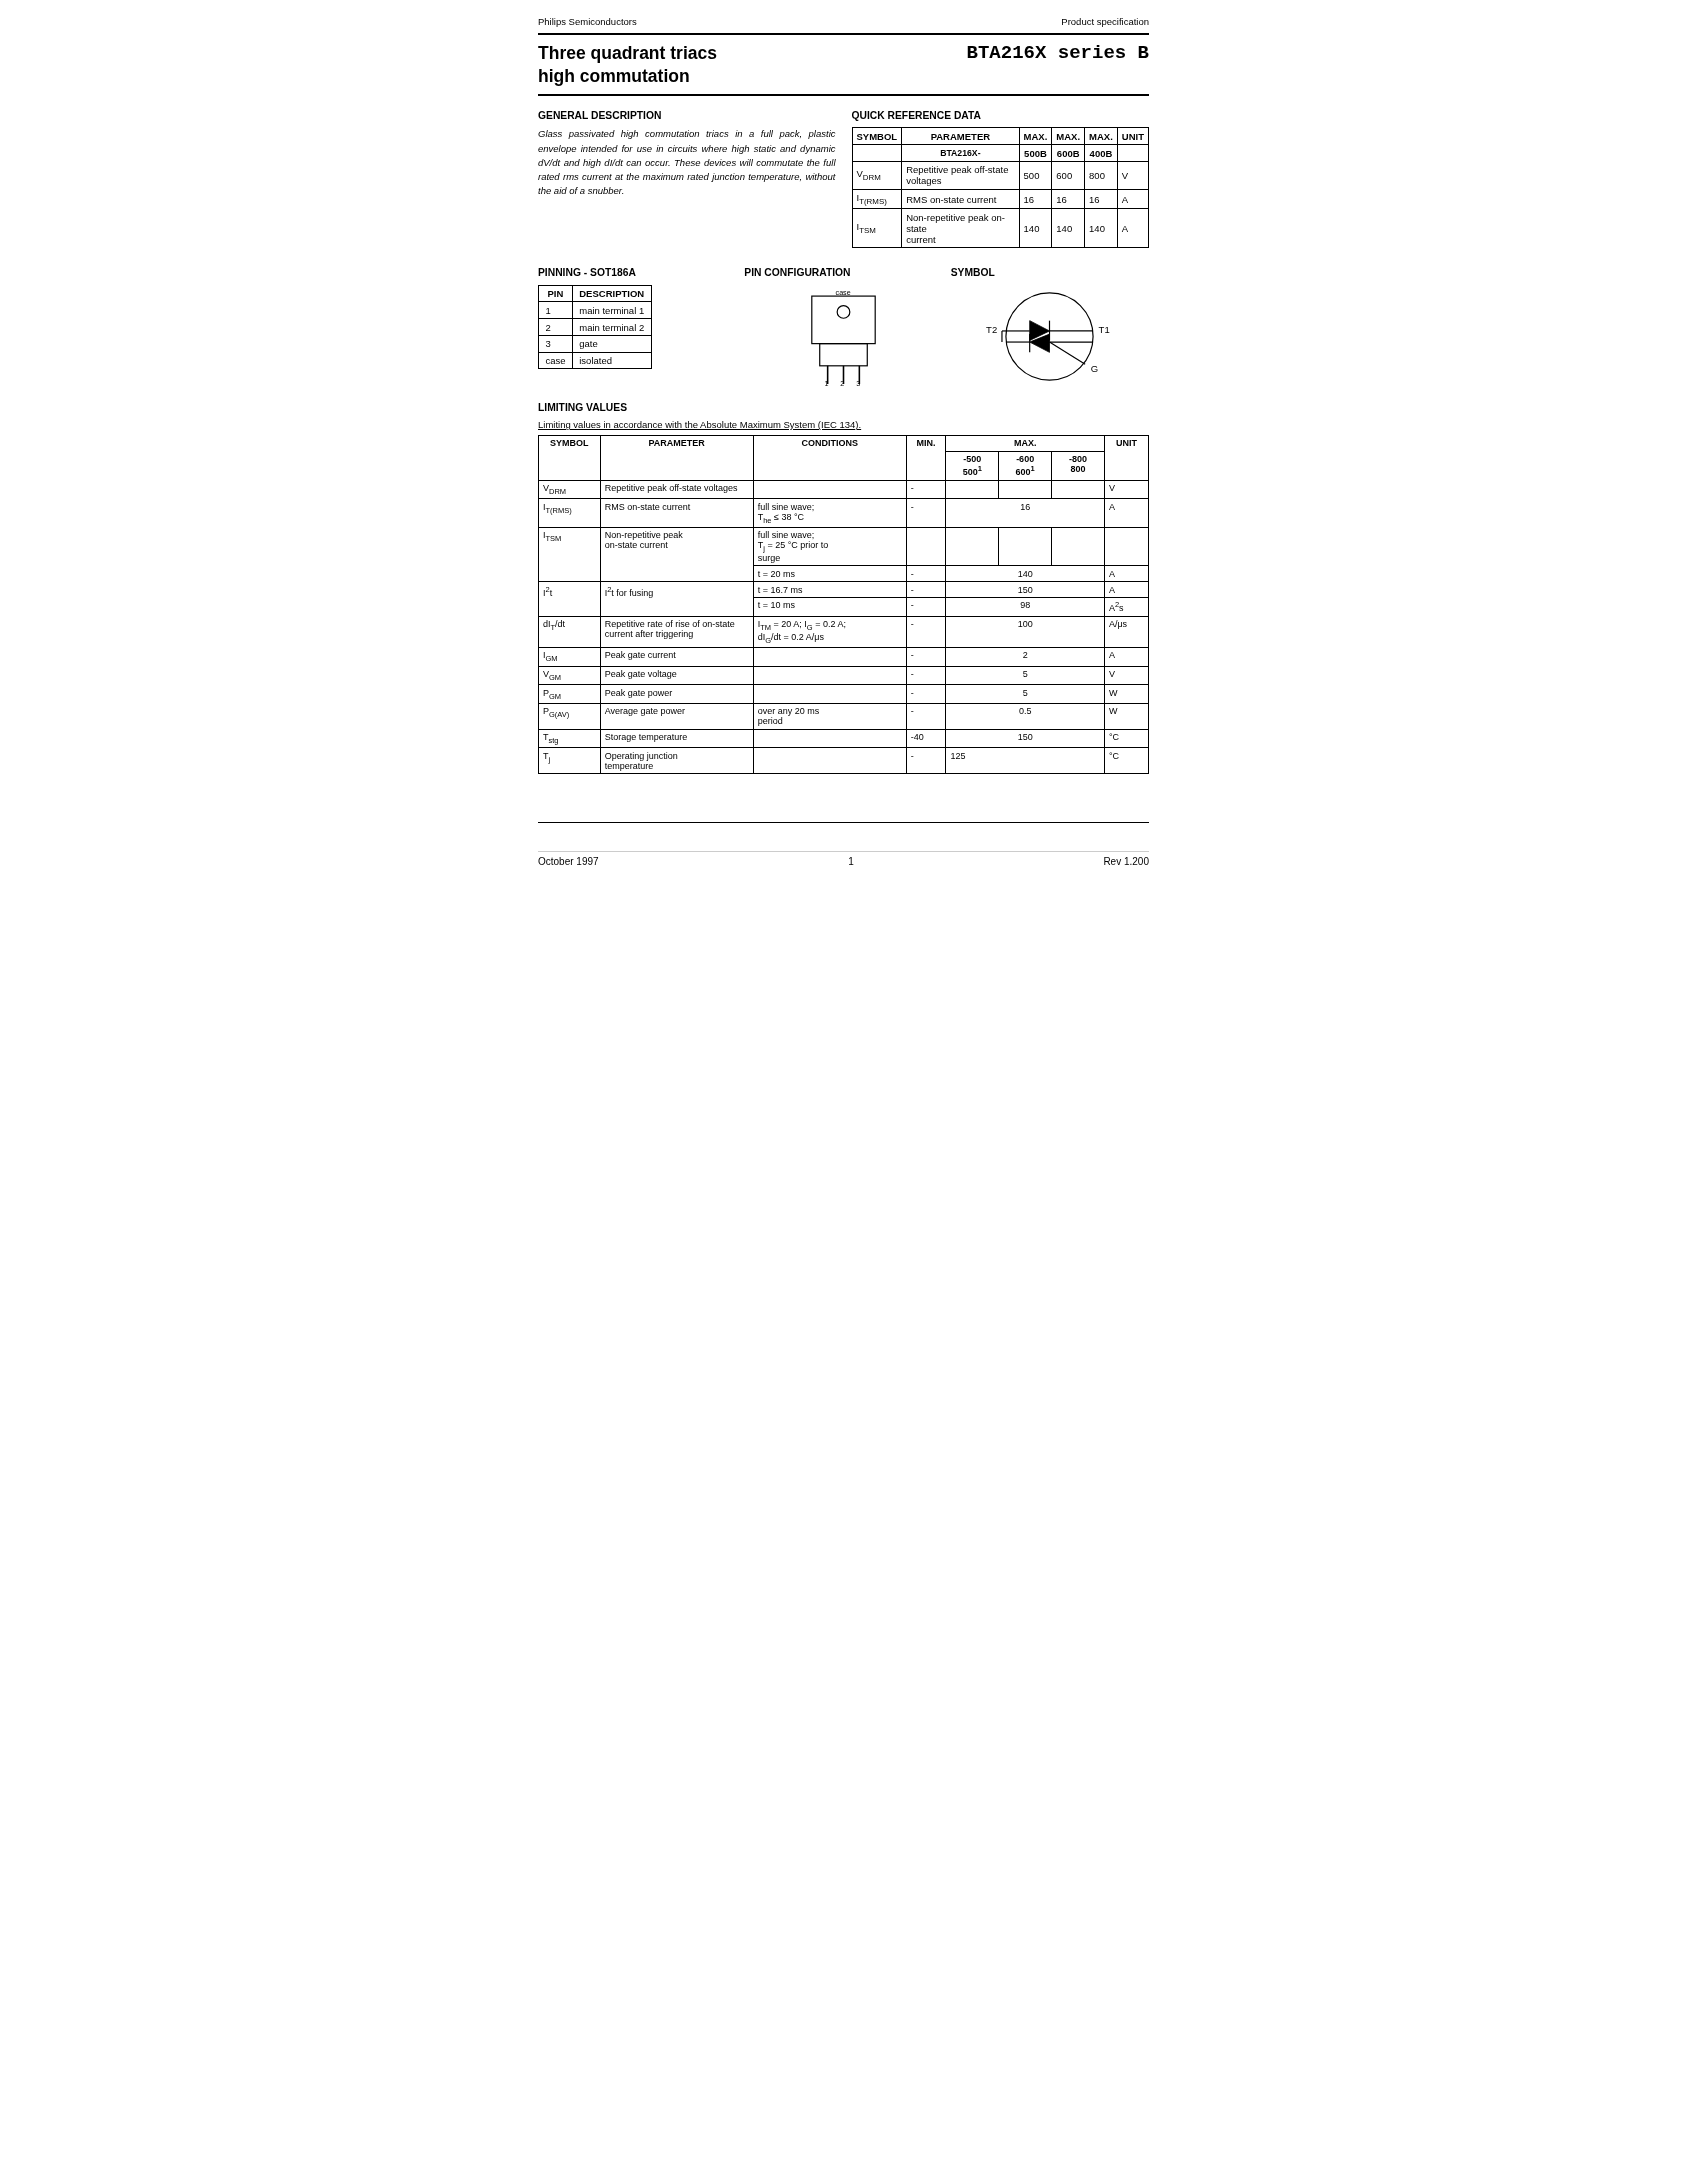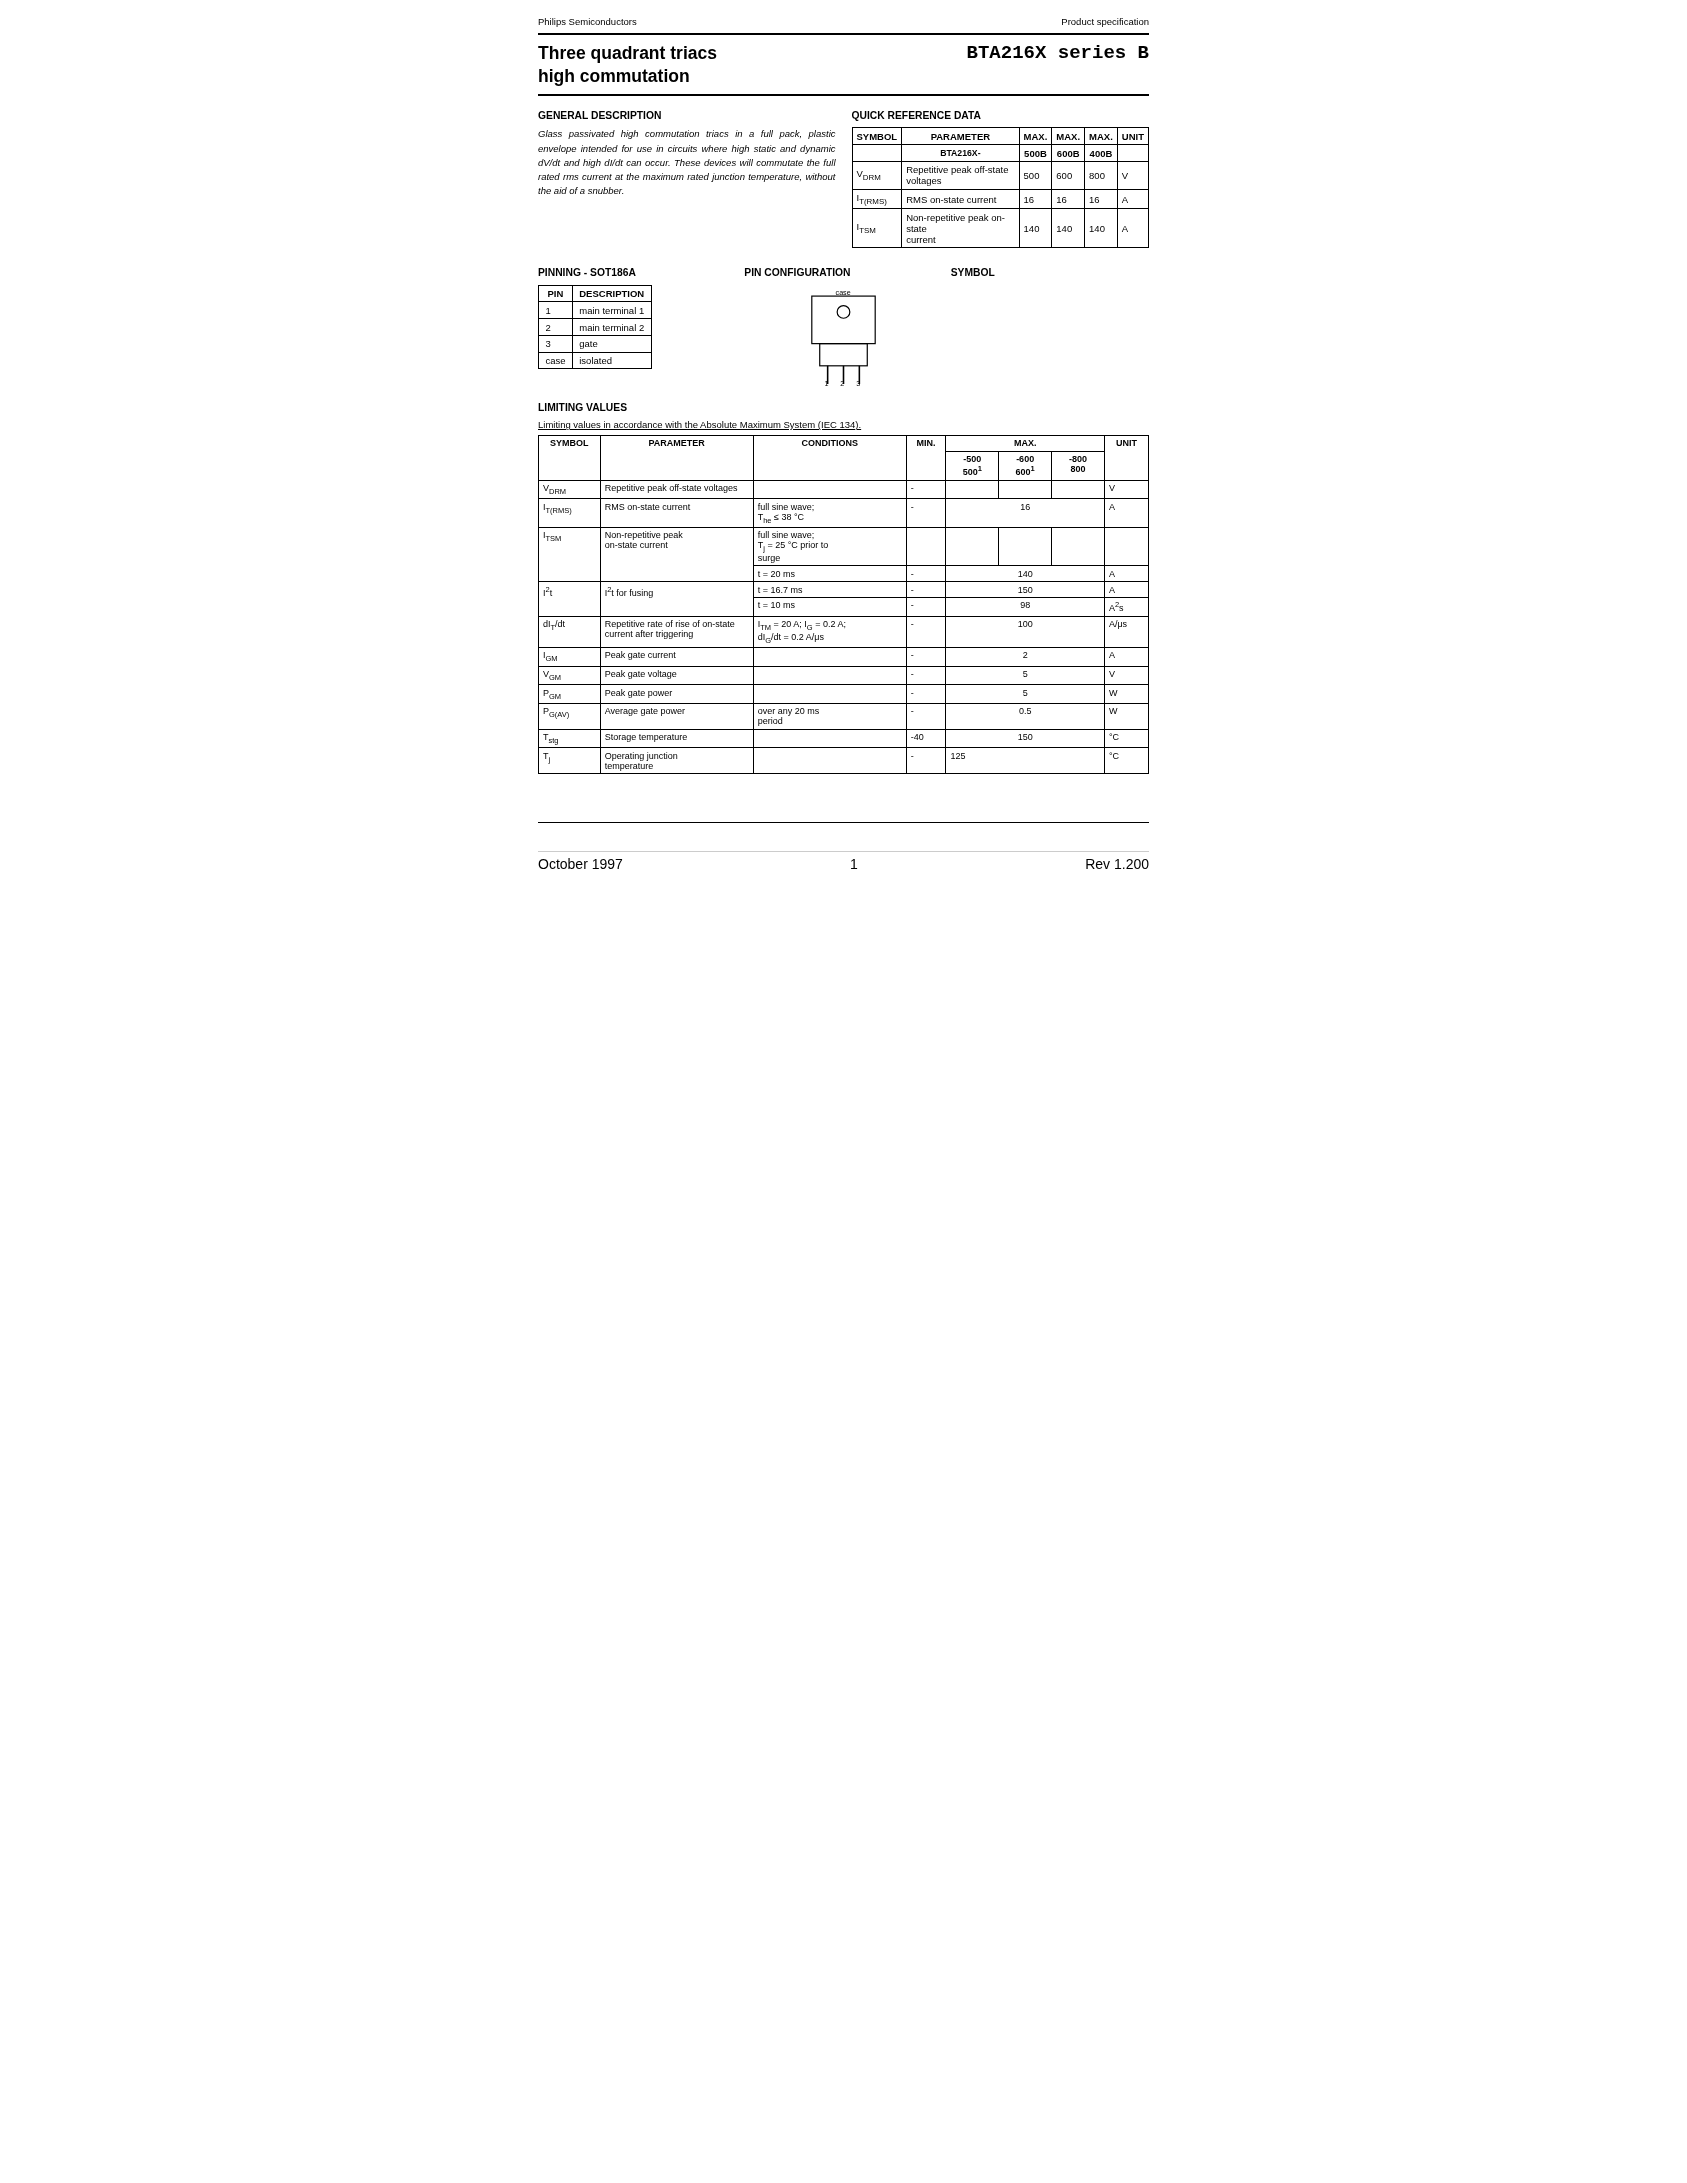--- a/index.html
+++ b/index.html
@@ -108,21 +108,21 @@
       padding-top: 4px;
     }
     .footer-note {
       font-size: 8.7px;
       margin-top: 3.2px;
       line-height: 1.5;
     }
     .page-footer {
       display: flex;
       justify-content: space-between;
-      font-size: 14px;
+      font-size: 10px;
       margin-top: 24px;
       border-top: 0.8px solid #ccc;
       padding-top: 4px;
       align-items: center;
     }
     
     .pin-config-drawing {
       display: flex;
       flex-direction: column;
       align-items: center;
@@ -268,20 +268,52 @@
 
         <text x="41" y="128" font-size="9" font-family="Arial">1</text>
         <text x="61" y="128" font-size="9" font-family="Arial">2</text>
         <text x="81" y="128" font-size="9" font-family="Arial">3</text>
       </svg>
     </div>
   </div>
 
   <div>
     <h3 class="section-title">SYMBOL</h3>
+    <div class="symbol-svg">
+      <svg width="143" height="103" viewBox="0 0 180 130" style="font-size:13px">
+
+        <circle cx="90" cy="65" r="55" fill="none" stroke="#000" stroke-width="1.5"></circle>
+
+        <text x="10" y="60" font-size="12" font-family="Arial">T2</text>
+
+        <text x="152" y="60" font-size="12" font-family="Arial">T1</text>
+
+        <text x="142" y="110" font-size="12" font-family="Arial">G</text>
+
+        <line x1="30" y1="58" x2="65" y2="58" stroke="#000" stroke-width="1.5"></line>
+
+        <polygon points="65,45 65,70 90,58" fill="#000" stroke="#000" stroke-width="1"></polygon>
+
+        <line x1="90" y1="45" x2="90" y2="70" stroke="#000" stroke-width="1.5"></line>
+
+        <line x1="90" y1="58" x2="145" y2="58" stroke="#000" stroke-width="1.5"></line>
+
+        <line x1="35" y1="72" x2="65" y2="72" stroke="#000" stroke-width="1.5"></line>
+
+        <polygon points="90,62 90,85 65,72" fill="#000" stroke="#000" stroke-width="1"></polygon>
+
+        <line x1="65" y1="62" x2="65" y2="85" stroke="#000" stroke-width="1.5"></line>
+        <line x1="90" y1="72" x2="145" y2="72" stroke="#000" stroke-width="1.5"></line>
+
+        <line x1="90" y1="72" x2="135" y2="100" stroke="#000" stroke-width="1.5"></line>
+
+        <line x1="30" y1="58" x2="30" y2="72" stroke="#000" stroke-width="1.5"></line>
+        <line x1="30" y1="65" x2="30" y2="65" stroke="#000" stroke-width="1.5"></line>
+      </svg>
+    </div>
   </div>
 </div>
 
 <div>
   <h3 class="section-title">LIMITING VALUES</h3>
   <p style="font-size:9.5px; margin-bottom:4.8px;text-decoration:underline;">Limiting values in accordance with the Absolute Maximum System (IEC 134).</p>
   <table class="lv-table">
     <thead>
       <tr>
         <th rowspan="2" style="width:56px;">SYMBOL</th>

